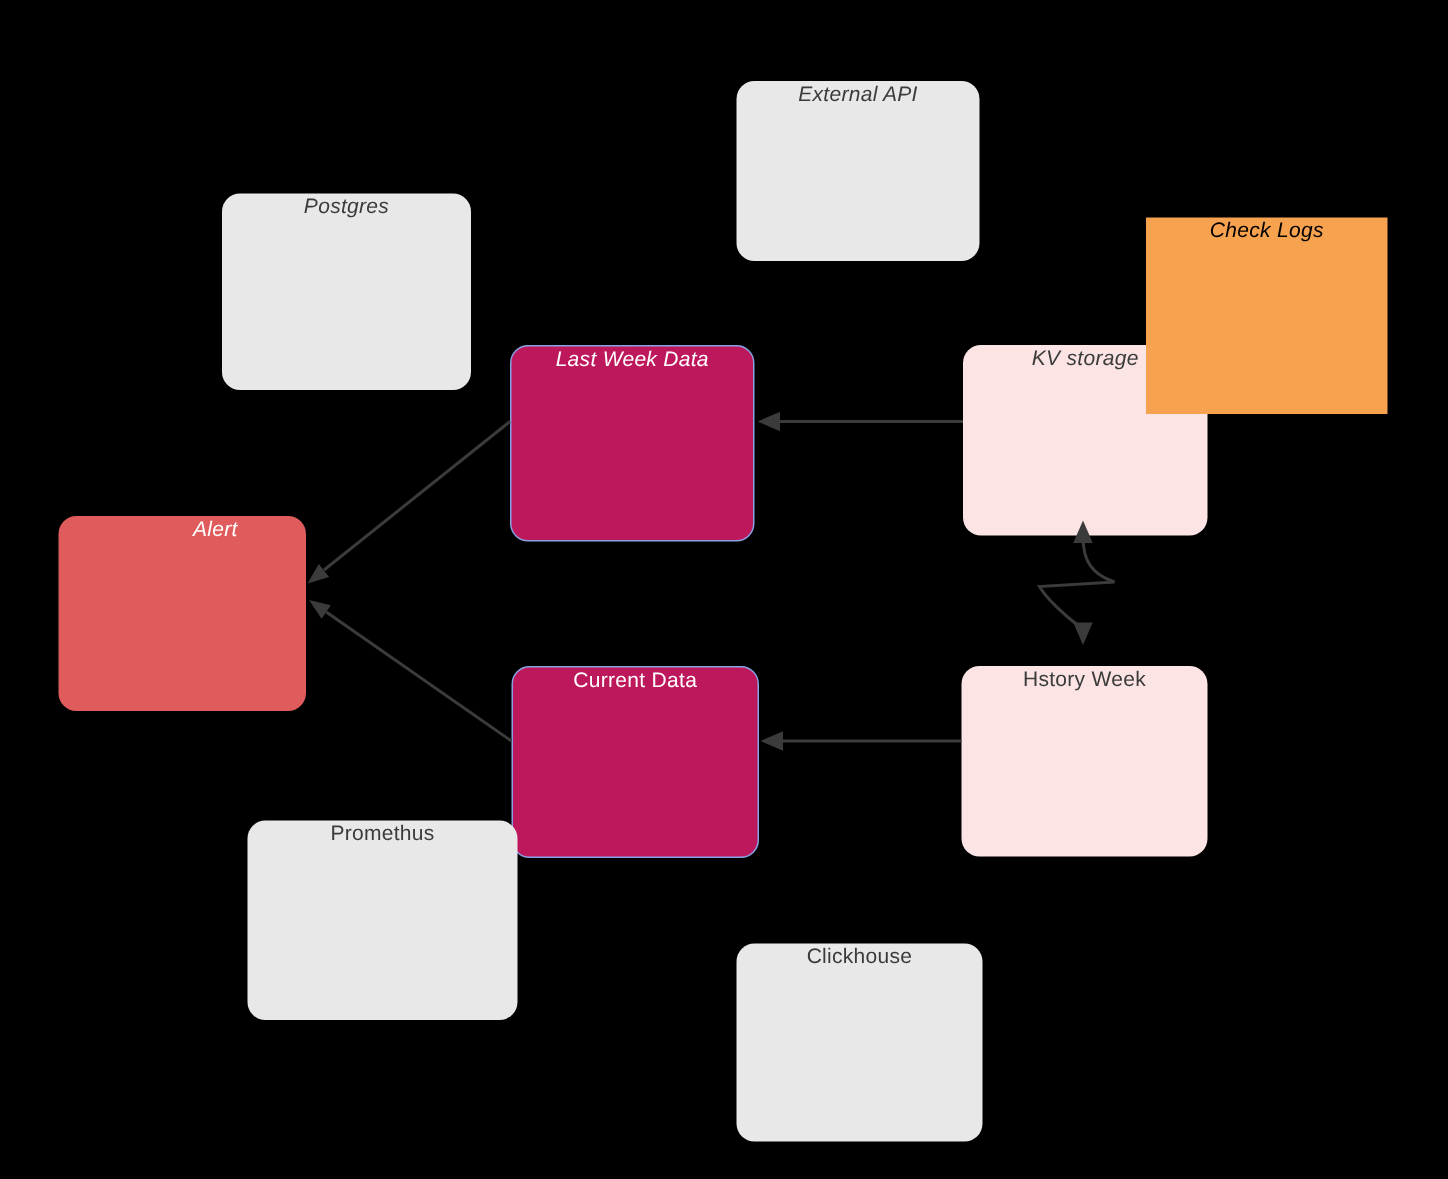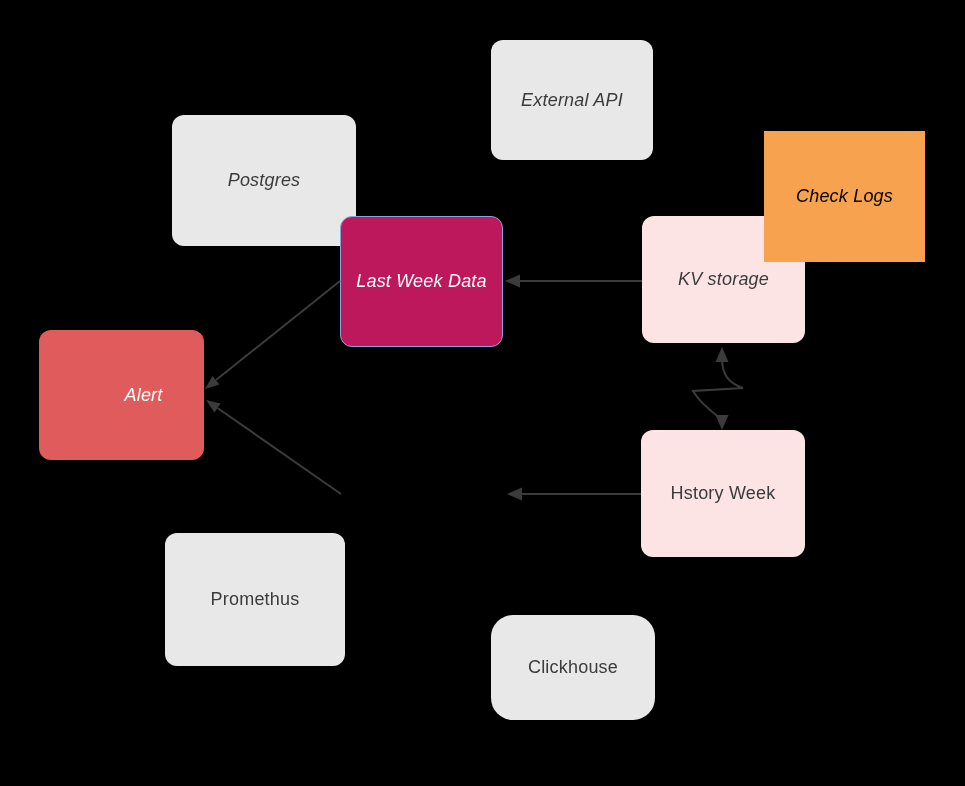--- a/index.html
+++ b/index.html
@@ -11,47 +11,48 @@
     position: relative;
     width: 965px;
     height: 786px;
     background: #000000;
     overflow: hidden;
     font-family: "Liberation Sans", sans-serif;
   }
   .node {
     position: absolute;
     display: flex;
-    align-items: center;
+    align-items: flex-start;
     justify-content: center;
     border-radius: 12px;
     box-sizing: border-box;
-    font-size: 18px;
+    font-size: 14px;
     letter-spacing: 0.2px;
+    margin-top: 14px;
   }
   .node .label { white-space: nowrap; }
   .italic .label { font-style: italic; }
 
   .gray      { background: #e8e8e8; color: #3b3b3b; }
   .lightpink { background: #fce4e4; color: #3b3b3b; }
   .pink      { background: #be185d; color: #ffffff; border: 1.5px solid #88a3e2; }
   .red       { background: #e05c5c; color: #ffffff; padding-left: 44px; }
   .orange    { background: #f7a24e; color: #000000; border-radius: 0; }
 
   
   .n-external-api   { left: 491px; top: 40px;  width: 162px; height: 120px; }
-  .n-postgres       { left: 172px; top: 115px; width: 184px; height: 131px; }
+  .n-postgres       { left: 148px; top: 115px; width: 166px; height: 131px; }
   .n-check-logs     { left: 764px; top: 131px; width: 161px; height: 131px; z-index: 3; }
   .n-last-week-data { left: 340px; top: 216px; width: 163px; height: 131px; }
   .n-kv-storage     { left: 642px; top: 216px; width: 163px; height: 127px; z-index: 2; }
   .n-alert          { left: 39px;  top: 330px; width: 165px; height: 130px; }
   .n-current-data   { left: 341px; top: 430px; width: 165px; height: 128px; }
   .n-hstory-data    { left: 641px; top: 430px; width: 164px; height: 127px; }
   .n-promethus      { left: 165px; top: 533px; width: 180px; height: 133px; }
-  .n-clickhouse     { left: 491px; top: 615px; width: 164px; height: 105px; border-radius: 22px; }
+  .n-clickhouse     { left: 491px; top: 615px; width: 164px; height: 132px; }
 
   #edges {
     position: absolute;
     left: 0; top: 0;
     width: 965px;
     height: 786px;
     pointer-events: none;
     z-index: 4;
   }
   #edges line, #edges path {
@@ -86,20 +87,23 @@
   </div>
 
   <div class="node pink italic n-last-week-data">
     <span class="label">Last Week Data</span>
   </div>
 
   <div class="node red italic n-alert">
     <span class="label">Alert</span>
   </div>
 
+  <div class="node pink n-current-data">
+    <span class="label">Current Data</span>
+  </div>
 
   <div class="node lightpink n-hstory-data">
     <span class="label">Hstory Week</span>
   </div>
 
   <div class="node gray n-promethus">
     <span class="label">Promethus</span>
   </div>
 
   <div class="node gray n-clickhouse">

